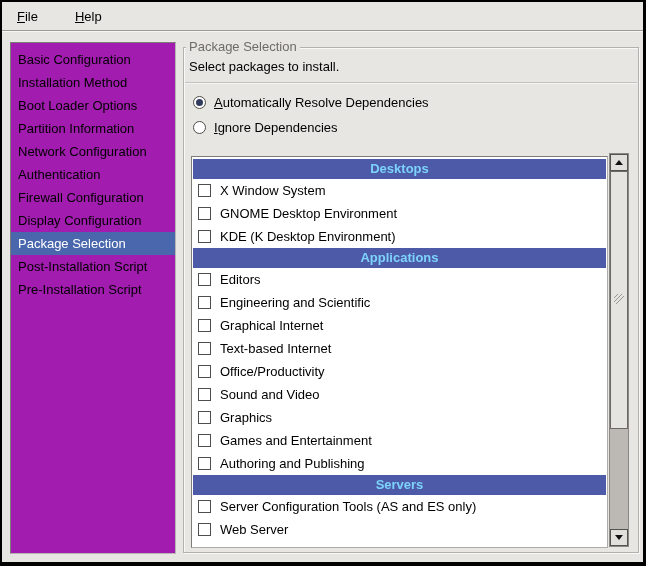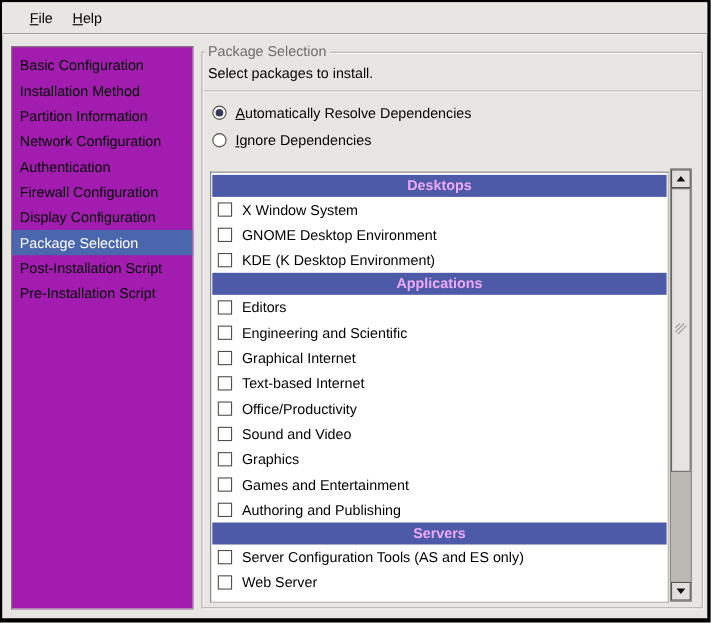--- a/index.html
+++ b/index.html
@@ -12,21 +12,21 @@
     border:2px solid #000; border-right-width:3px; border-bottom-width:4px;
     overflow:hidden;
   }
 
   
   .menubar {
     position:absolute; left:0; top:0; right:0; height:29px;
     background:#e8e6e3;
     border-bottom:1px solid #9c9a96;
     box-shadow:0 1px 0 #f7f6f5;
-    display:flex; align-items:center; padding-left:16px;
+    display:flex; align-items:center; padding-left:6px;gap:19px;
   }
   .menu-item { padding:4px 9px; cursor:default; }
   .menu-item u { text-decoration:underline; }
 
   
   .sidebar {
     position:absolute; left:8px; top:40px; width:166px; height:512px;
     background:#a21caf;
     border:1px solid #7e7c78;
     border-bottom-color:#b8b6b2; border-right-color:#b8b6b2;
@@ -71,21 +71,21 @@
 
   
   .listbox {
     position:absolute; left:7px; top:108px; width:417px; height:392px;
     background:#fff; border:1px solid #7e7c78;
     border-bottom-color:#aeaca8; border-right-color:#aeaca8;
     overflow:hidden; padding-top:2px;
   }
   .cat-header {
     height:20px; line-height:20px; margin:0 1px;
-    background:#4c5aa8; color:#f0abfc; font-weight:bold; text-align:center;
+    background:#4c5aa8; color:#7dd3fc; font-weight:bold; text-align:center;
     cursor:default;
   }
   .pkg-row { height:23px; display:flex; align-items:center; padding-left:6px; cursor:default; }
   .cb {
     width:13px; height:13px; background:#fff; border:1px solid #504e4b;
     margin-right:9px; flex:none;
   }
 
   
   .scrollbar {
@@ -114,20 +114,21 @@
 <div class="window">
 
   <div class="menubar">
     <span class="menu-item"><u>F</u>ile</span>
     <span class="menu-item"><u>H</u>elp</span>
   </div>
 
   <div class="sidebar">
     <div class="side-item">Basic Configuration</div>
     <div class="side-item">Installation Method</div>
+    <div class="side-item">Boot Loader Options</div>
     <div class="side-item">Partition Information</div>
     <div class="side-item">Network Configuration</div>
     <div class="side-item">Authentication</div>
     <div class="side-item">Firewall Configuration</div>
     <div class="side-item">Display Configuration</div>
     <div class="side-item selected">Package Selection</div>
     <div class="side-item">Post-Installation Script</div>
     <div class="side-item">Pre-Installation Script</div>
   </div>
 

